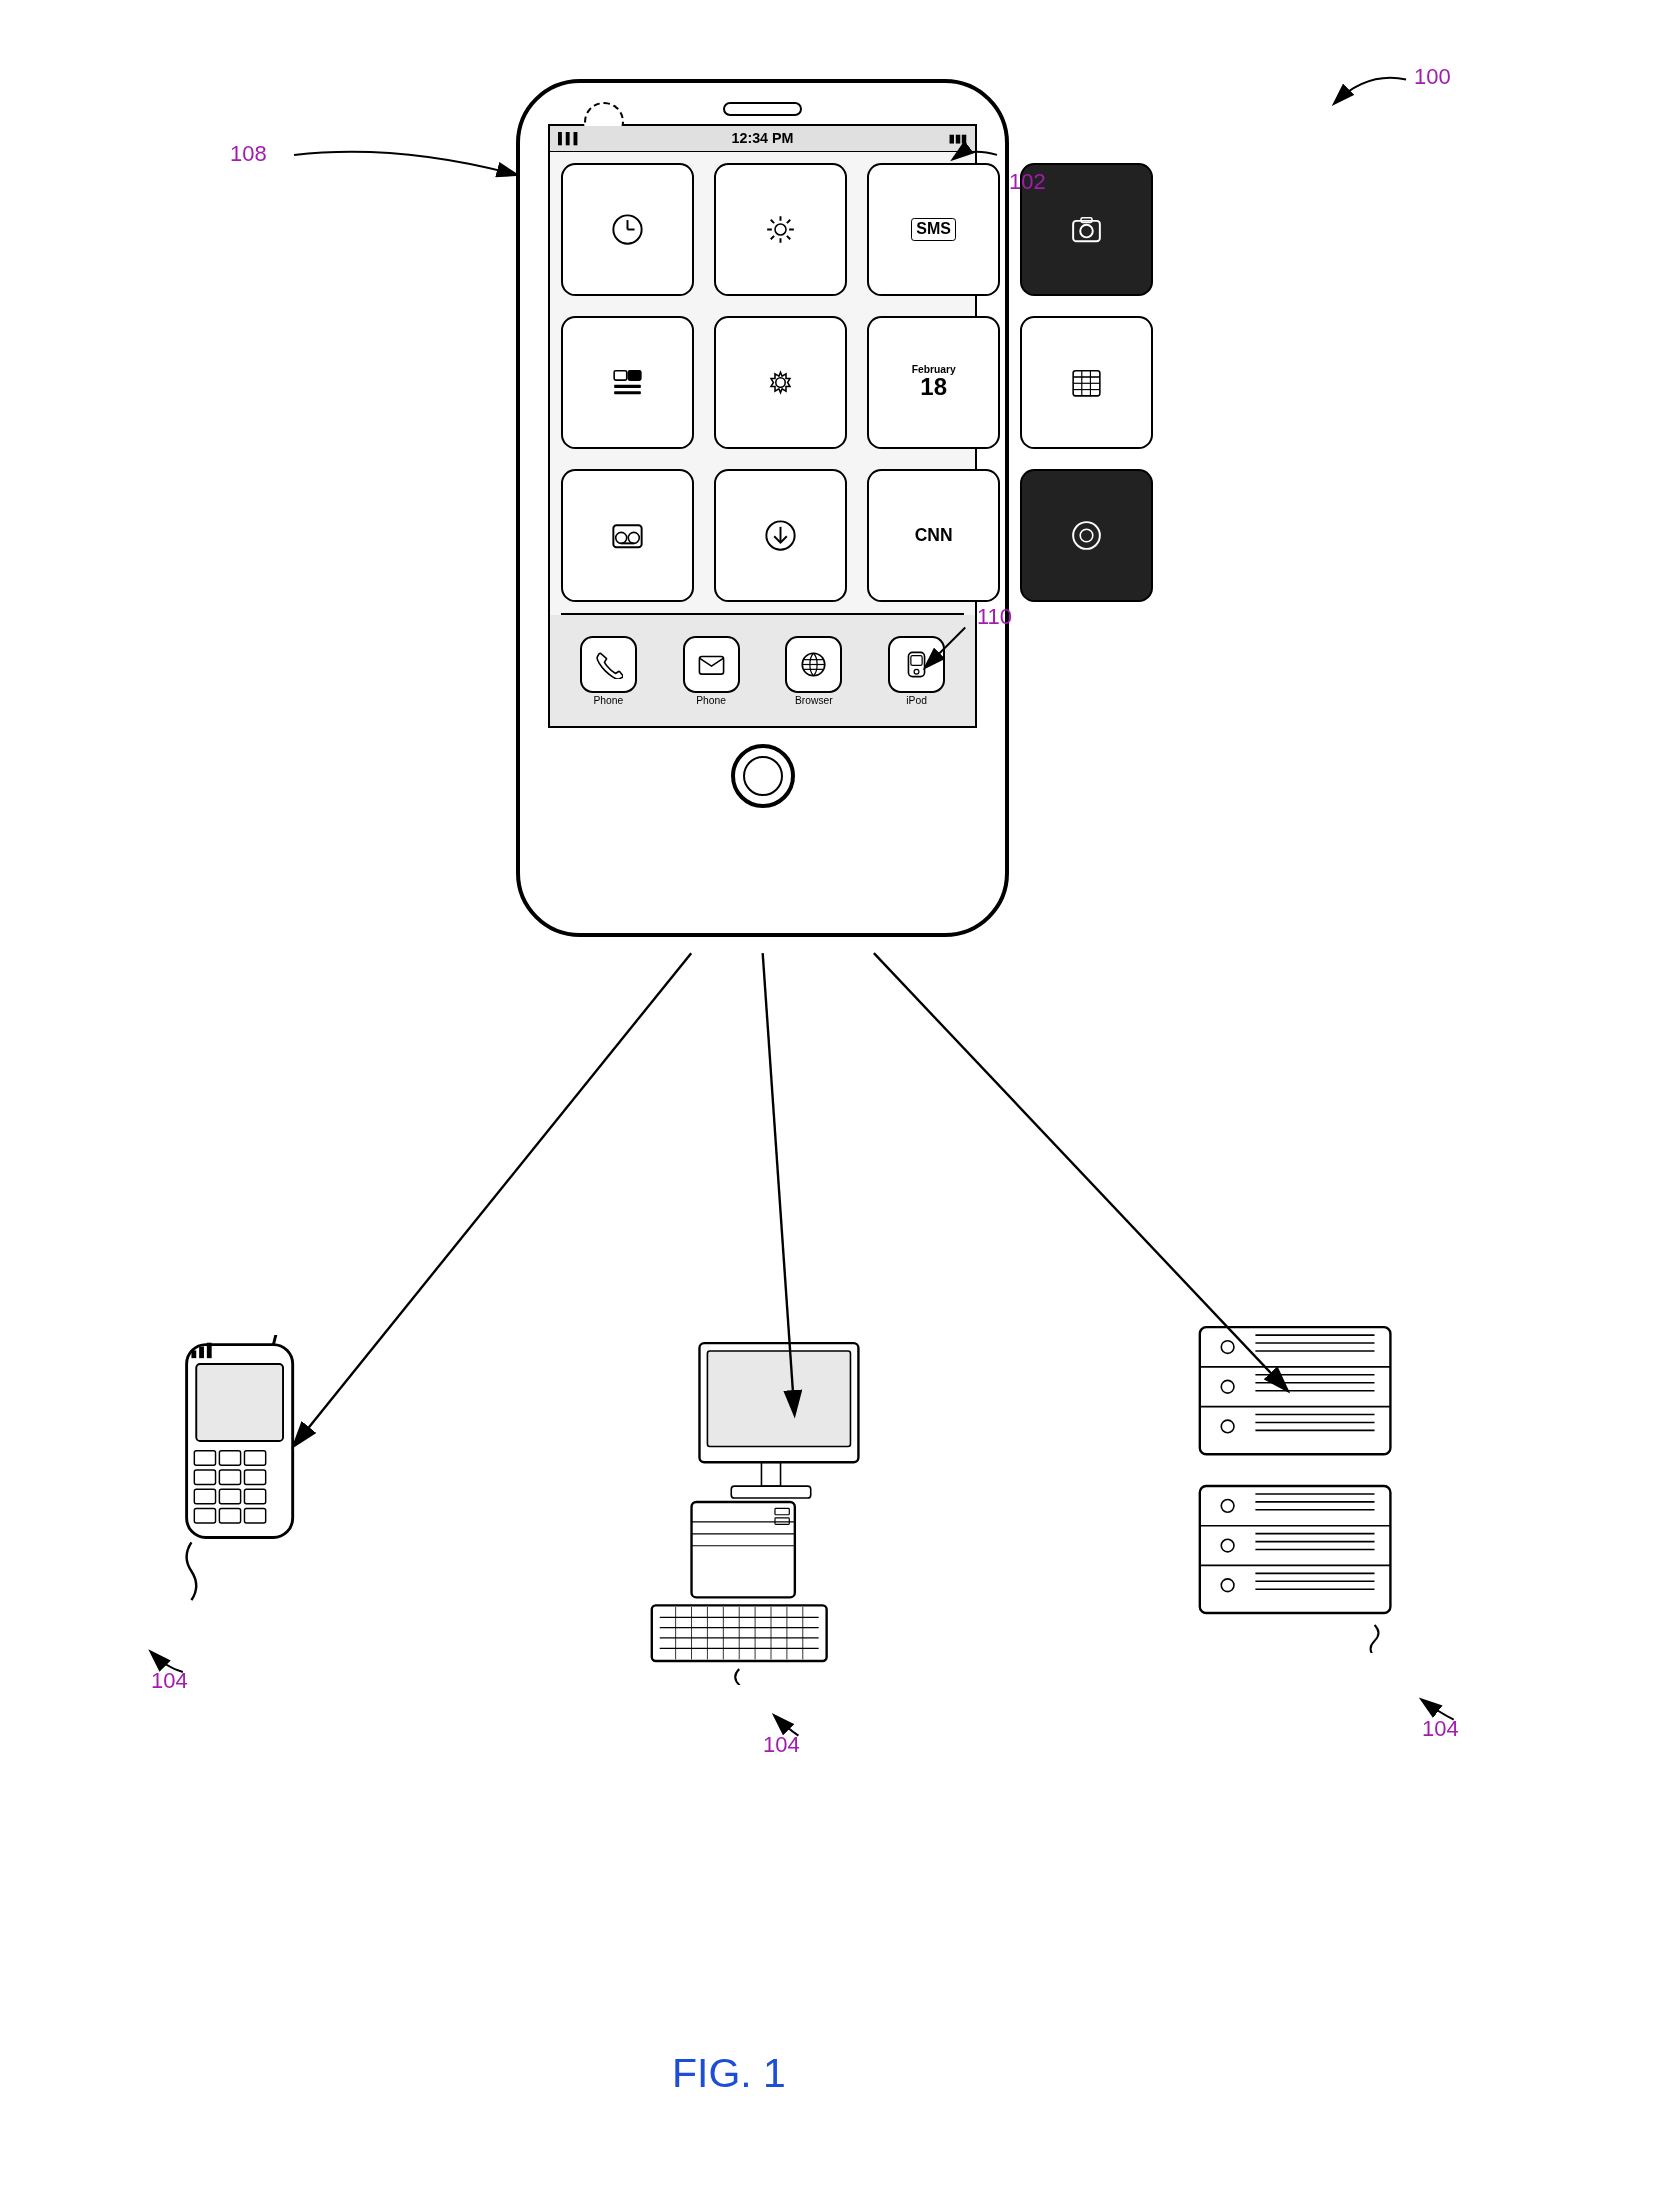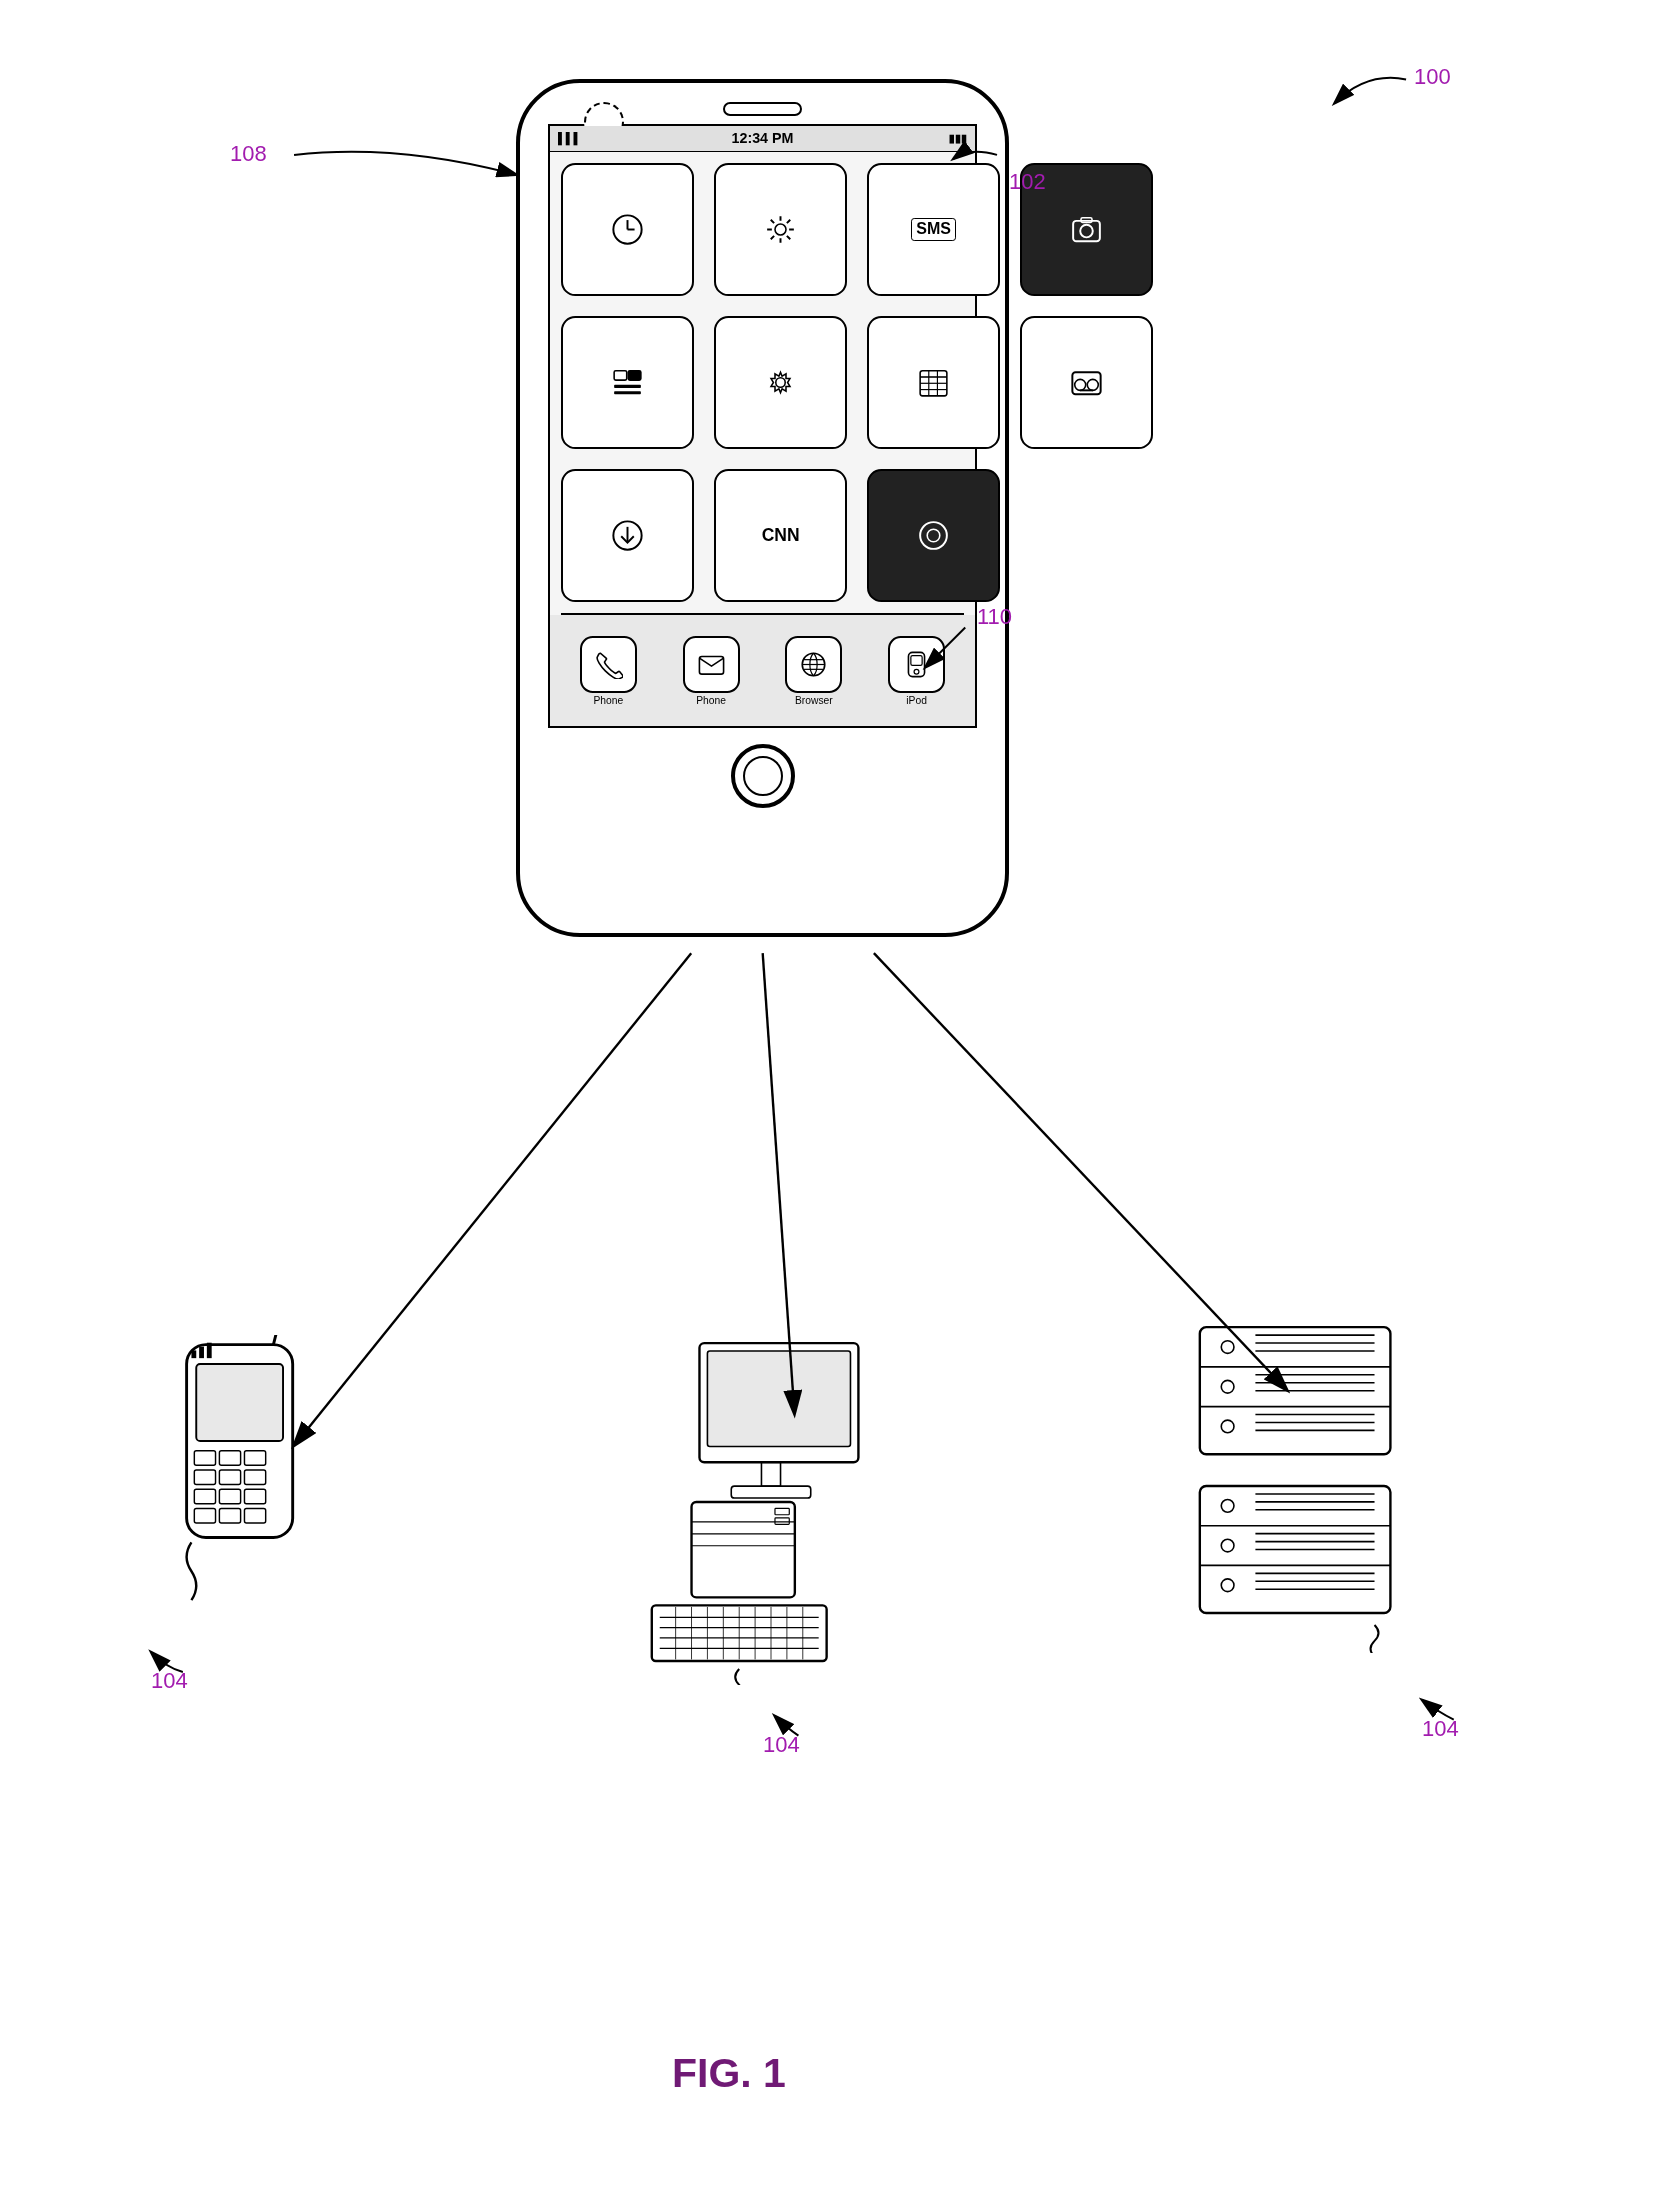--- a/index.html
+++ b/index.html
@@ -17,22 +17,22 @@
       position: absolute;
       font-size: 22px;
       font-weight: normal;
       color: #a21caf;
     }
 
     
     .fig-title {
       position: absolute;
       font-size: 41px;
-      font-weight: bold;
-      color: #701a75;
+      font-weight: normal;
+      color: #1d4ed8;
       text-align: center;
     }
 
     
     .smartphone {
       position: absolute;
       left: 516px;
       top: 79px;
       width: 493px;
       height: 858px;
@@ -282,20 +282,24 @@
             <rect x="22" y="6" width="16" height="12" rx="2" stroke="#000" stroke-width="2" fill="#000"></rect>
             <rect x="4" y="24" width="34" height="4" rx="1" fill="#000"></rect>
             <rect x="4" y="32" width="34" height="4" rx="1" fill="#000"></rect>
           </svg>
       </div>
       <div class="app-icon">
         <svg width="33" height="33" viewBox="0 0 42 42">
             <circle cx="21" cy="21" r="6" stroke="#000" stroke-width="2" fill="none"></circle>
             <path d="M21 8 L23 13 L28 10 L28 16 L33 16 L30 21 L33 26 L28 26 L28 32 L23 29 L21 34 L19 29 L14 32 L14 26 L9 26 L12 21 L9 16 L14 16 L14 10 L19 13 Z" stroke="#000" stroke-width="2" fill="none"></path>
           </svg>
+      </div>
+      <div class="app-icon">
+        <div style="font-size:10.3px;font-weight:bold;line-height:1;">February</div>
+        <div style="font-size:24px;font-weight:bold;line-height:1;">18</div>
       </div>
       <div class="app-icon">
         <svg width="33" height="33" viewBox="0 0 42 42">
             <rect x="4" y="6" width="34" height="32" rx="3" stroke="#000" stroke-width="2" fill="none"></rect>
             <line x1="4" y1="14" x2="38" y2="14" stroke="#000" stroke-width="2"></line>
             <line x1="15" y1="6" x2="15" y2="38" stroke="#000" stroke-width="1.5"></line>
             <line x1="26" y1="6" x2="26" y2="38" stroke="#000" stroke-width="1.5"></line>
             <line x1="4" y1="22" x2="38" y2="22" stroke="#000" stroke-width="1.5"></line>
             <line x1="4" y1="30" x2="38" y2="30" stroke="#000" stroke-width="1.5"></line>
           </svg>

